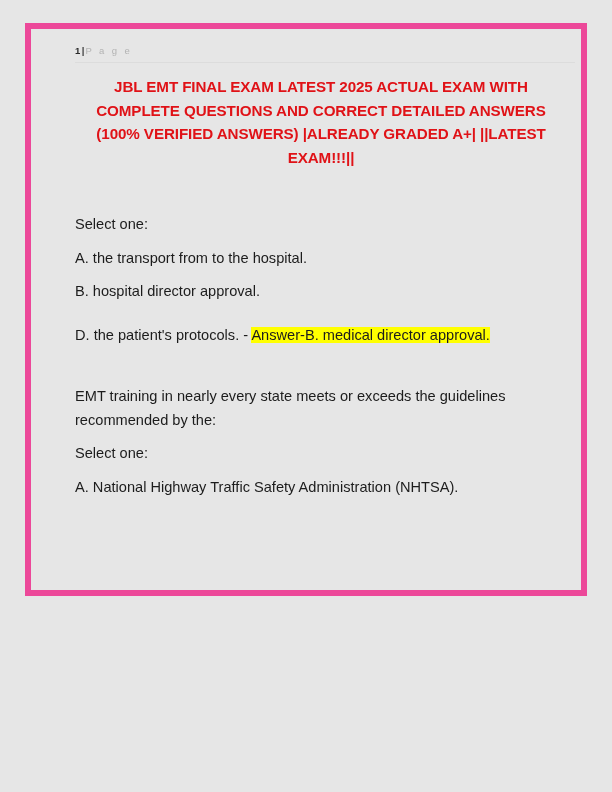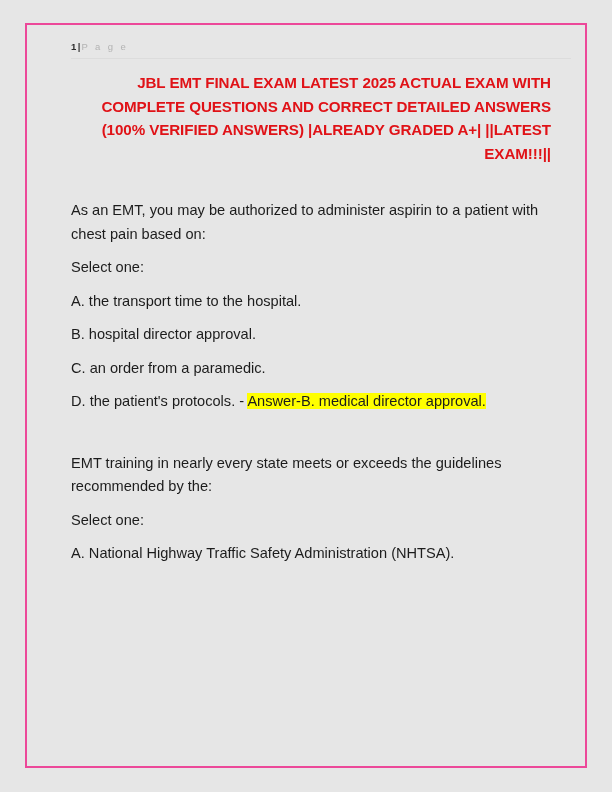--- a/index.html
+++ b/index.html
@@ -12,22 +12,22 @@
     background: #e6e6e6;
     font-family: "Liberation Sans", sans-serif;
     overflow: hidden;
   }
 
   #page-frame {
     position: absolute;
     left: 25px;
     top: 23px;
     width: 562px;
-    height: 745px;
-    border: 2px solid #ec4899;
+    height: 573px;
+    border: 6px solid #ec4899;
     background: #e6e6e6;
     box-sizing: border-box;
     padding-left: 43px;
   }
 
   #page-header {
     position: absolute;
     left: 44px;
     top: 11px;
     width: 500px;
@@ -64,21 +64,21 @@
   #content {
     position: absolute;
     left: 44px;
     top: 46px;
     width: 492px;
   }
 
   #doc-title {
     margin: 0;
     padding: 0 12px;
-    text-align: right;
+    text-align: center;
     color: #e01217;
     font-size: 15.2px;
     font-weight: bold;
     line-height: 23.5px;
     letter-spacing: -0.1px;
   }
 
   .body-block {
     color: #1c1c1c;
     font-size: 14.6px;
@@ -108,29 +108,27 @@
   </div>
 
   <div id="header-rule"></div>
 
   <div id="content">
 
     <h1 id="doc-title">JBL EMT FINAL EXAM LATEST 2025 ACTUAL EXAM WITH COMPLETE QUESTIONS AND CORRECT DETAILED ANSWERS (100% VERIFIED ANSWERS) |ALREADY GRADED A+| ||LATEST EXAM!!!||</h1>
 
     <div class="gap-question"></div>
 
-    <p class="body-block">As an EMT, you may be authorized to administer aspirin to a patient with chest pain based on:</p>
     <div class="gap-item"></div>
     <p class="body-block">Select one:</p>
     <div class="gap-item"></div>
-    <p class="body-block">A. the transport time to the hospital.</p>
+    <p class="body-block">A. the transport from to the hospital.</p>
     <div class="gap-item"></div>
     <p class="body-block">B. hospital director approval.</p>
     <div class="gap-item"></div>
-    <p class="body-block">C. an order from a paramedic.</p>
     <div class="gap-item"></div>
     <p class="body-block"><span>D. the patient's protocols. - </span><span class="hl">Answer-B. medical director approval.</span></p>
 
     <div class="gap-section"></div>
 
     <p class="body-block">EMT training in nearly every state meets or exceeds the guidelines recommended by the:</p>
     <div class="gap-item"></div>
     <p class="body-block">Select one:</p>
     <div class="gap-item"></div>
     <p class="body-block">A. National Highway Traffic Safety Administration (NHTSA).</p>

